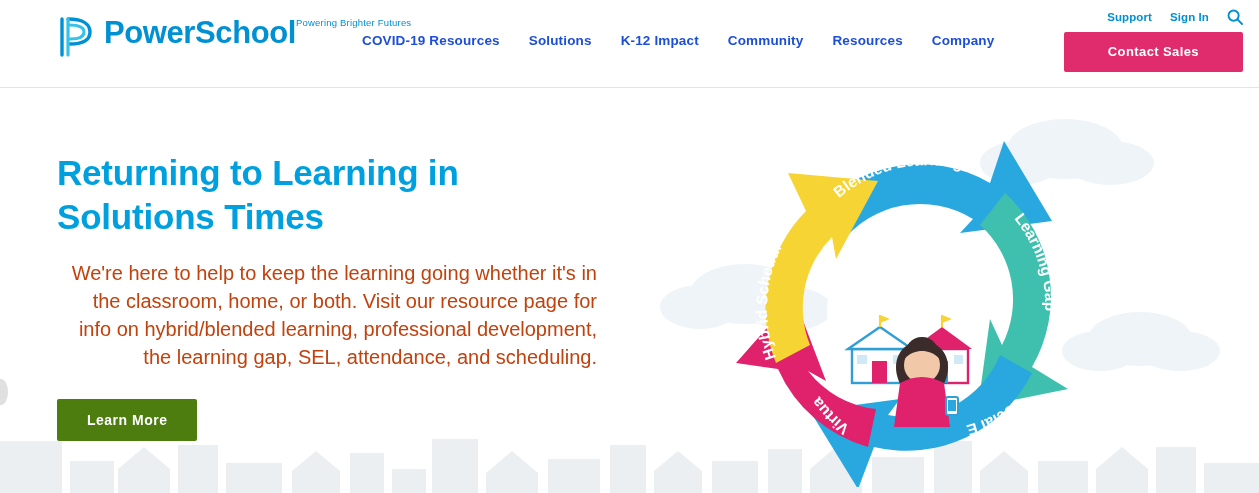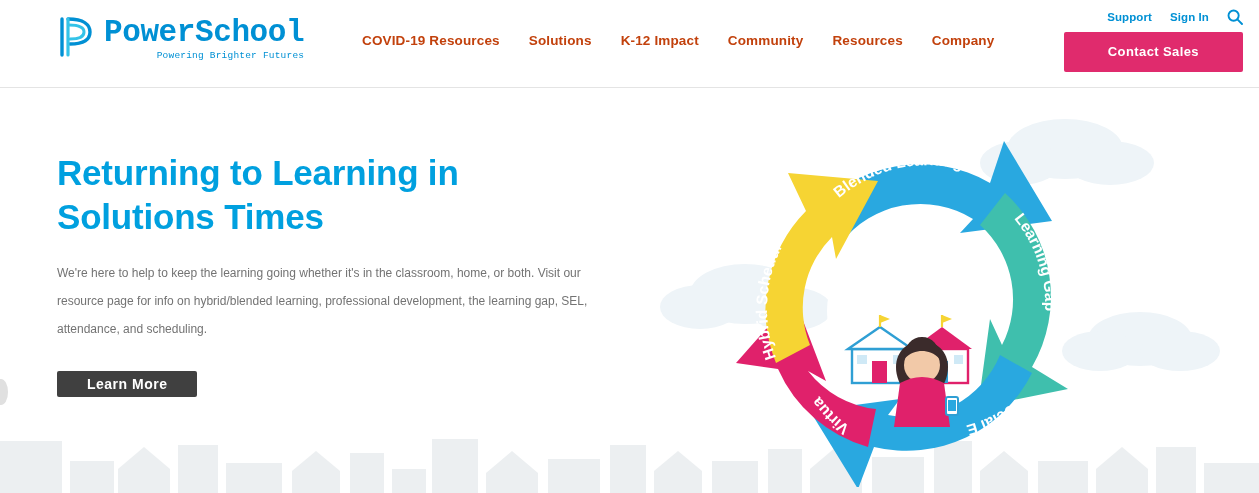--- a/index.html
+++ b/index.html
@@ -29,36 +29,36 @@
   .search-icon-btn {
     width: 16px; height: 16px; position: relative; cursor: pointer; display: block;
   }
   .search-icon-btn svg { display: block; }
 
   .logo {
     position: absolute; left: 58px; top: 16px;
     display: flex; align-items: flex-start; gap: 8px;
   }
   .logo-mark { width: 38px; height: 42px; }
-  .logo-text-wrap { display: flex; flex-direction: column; font-family: Liberation Mono, monospace; }
+  .logo-text-wrap { display: flex; flex-direction: row; }
   .logo-word {
     font-size: 31px; line-height: 33px; font-weight: 700;
     color: #0090d4; letter-spacing: -0.4px;
   }
   .logo-tag {
     font-size: 9.5px; color: #0090d4; text-align: right;
     letter-spacing: .2px; margin-top: 1px; font-weight: 400;
   }
 
   .nav {
     position: absolute; left: 362px; top: 33px;
     display: flex; align-items: center; gap: 29px;
   }
   .nav a {
-    font-size: 13.5px; font-weight: 700; color: #c2410c;
+    font-size: 13.5px; font-weight: 700; color: #1d4ed8;
     text-decoration: none; letter-spacing: .15px; white-space: nowrap;
   }
 
   .contact-btn {
     position: absolute; right: 16px; top: 32px;
     background: #e02b6d; color: #fff; border: none;
     font-size: 13px; font-weight: 700; letter-spacing: .4px;
     padding: 0 44px; height: 40px; line-height: 40px;
     border-radius: 2px; cursor: pointer;
     font-family: "Liberation Sans", sans-serif;
@@ -70,28 +70,29 @@
     background: #ffffff; overflow: hidden;
   }
 
   .hero-copy { position: absolute; left: 57px; top: 62px; width: 560px; }
   .hero-title {
     font-size: 35px; line-height: 44px; font-weight: 700;
     color: #00a0df; letter-spacing: -0.2px;
   }
   .hero-body {
     margin-top: 20px;
-    font-size: 12px; line-height: 28px; color: #737373;
+    font-size: 20px; line-height: 28px; color: #c2410c;
     max-width: 540px;
+    text-align: right;
   }
   .learn-btn {
     margin-top: 28px;
-    background: #404040; color: #fff; border: none;
+    background: #4d7c0f; color: #fff; border: none;
     font-size: 14px; font-weight: 700; letter-spacing: .5px;
-    height: 26px; padding: 0 30px; border-radius: 2px; cursor: pointer;
+    height: 42px; padding: 0 30px; border-radius: 2px; cursor: pointer;
     font-family: "Liberation Sans", sans-serif;
   }
 
   
   .bg-art { position: absolute; inset: 0; pointer-events: none; }
 
   
   .wheel { position: absolute; left: 660px; top: 8px; width: 540px; height: 390px; }
   .wheel svg { display: block; }
 

